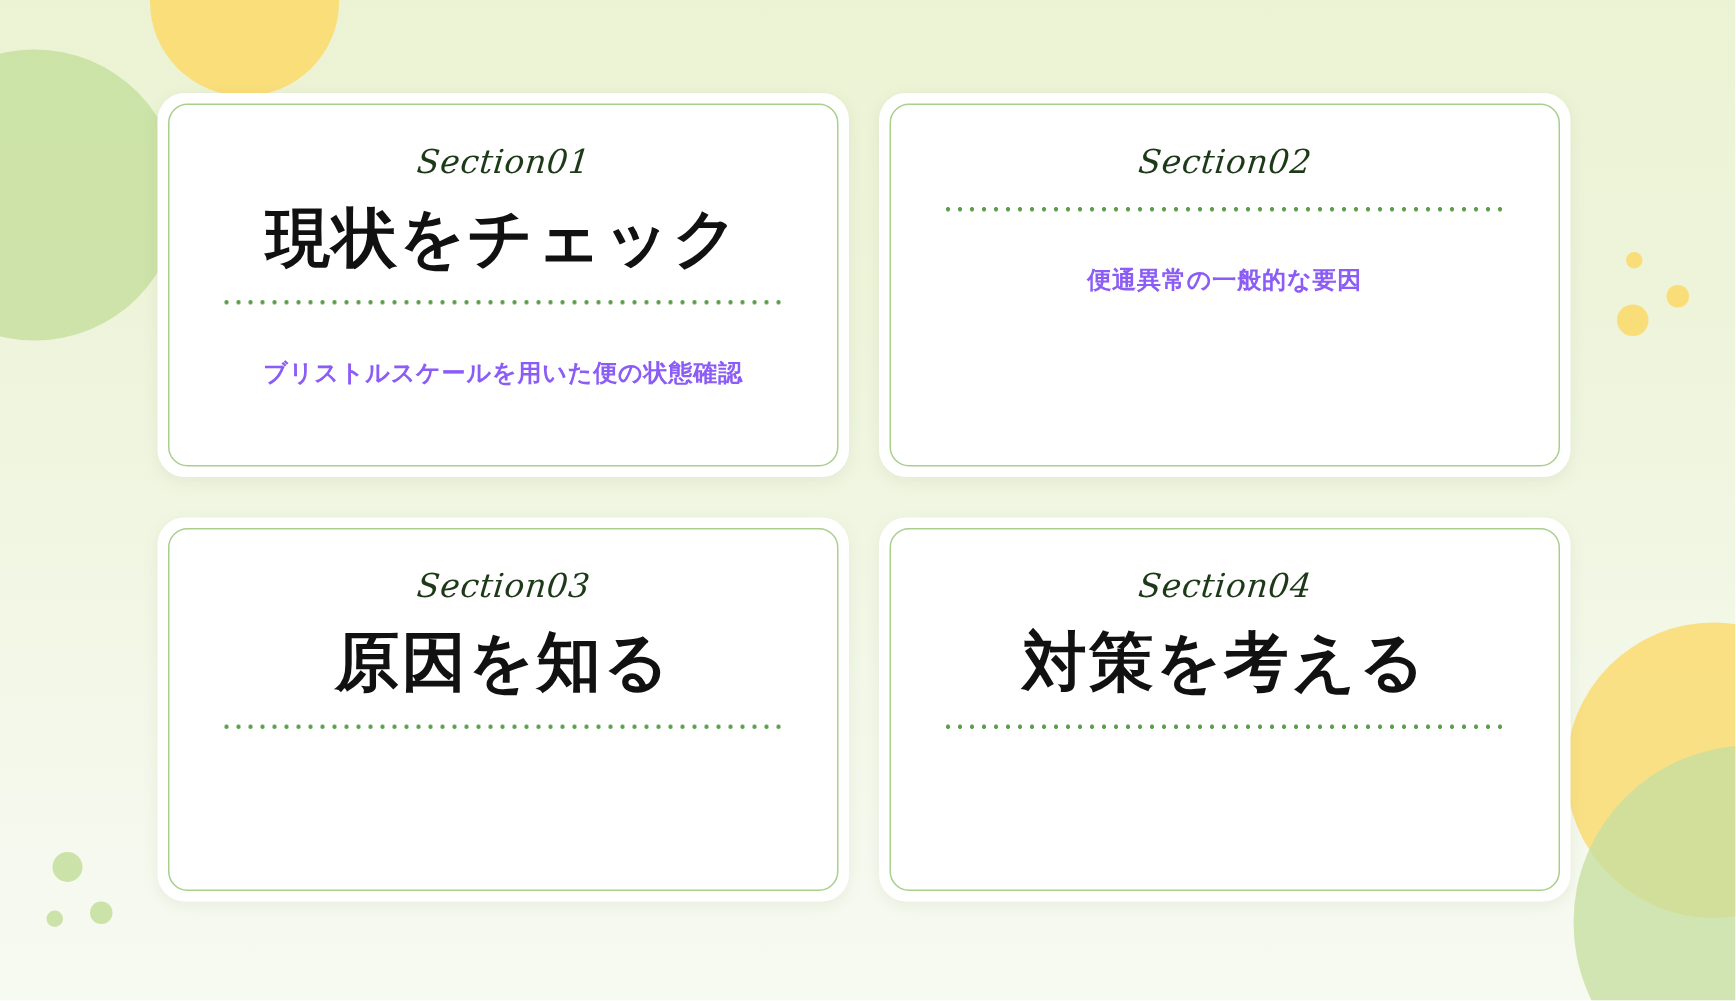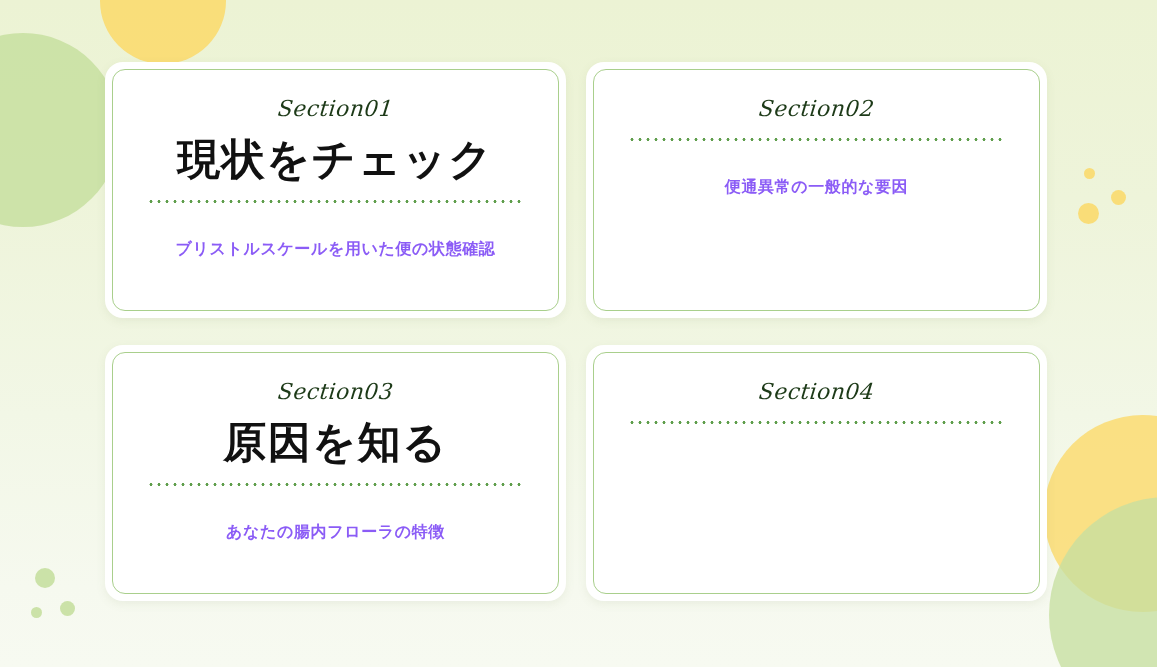--- a/index.html
+++ b/index.html
@@ -189,25 +189,25 @@
         <div class="divider"></div>
         <div class="card-sub">便通異常の一般的な要因</div>
       </div>
     </div>
 
     <div class="card">
       <div class="card-inner">
         <div class="section-label">Section03</div>
         <div class="card-title">原因を知る</div>
         <div class="divider"></div>
-        <div class="card-sub">あなたの腸内フローラの特徴</div>
       </div>
     </div>
 
     <div class="card">
       <div class="card-inner">
         <div class="section-label">Section04</div>
+        <div class="card-title">対策を考える</div>
         <div class="divider"></div>
       </div>
     </div>
 
   </div>
 </div>
 
 </body></html>

